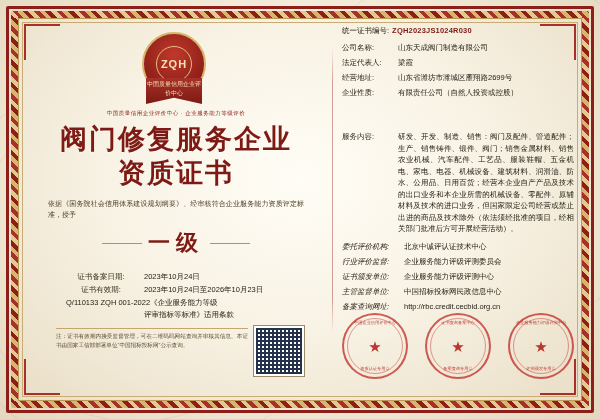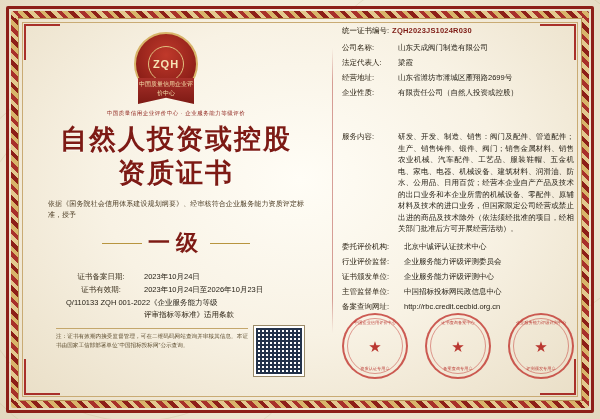--- a/index.html
+++ b/index.html
@@ -46,21 +46,21 @@
   .content{position:absolute;left:26px;top:26px;right:26px;bottom:26px;}
 
   
   .divider{
     position:absolute;left:306px;top:22px;bottom:60px;width:1px;
     background:linear-gradient(to bottom,rgba(168,48,42,0) 0%,rgba(168,48,42,.45) 12%,rgba(168,48,42,.45) 88%,rgba(168,48,42,0) 100%);
   }
 
   
   .left{position:absolute;left:0;top:0;width:300px;height:100%;}
-  .badge{position:absolute;left:108px;top:6px;width:64px;height:74px;}
+  .badge{position:absolute;left:116px;top:6px;width:64px;height:74px;}
   .badge .shield{
     position:absolute;left:0;top:0;width:64px;height:64px;border-radius:50%;
     background:radial-gradient(circle at 50% 35%,#c0392b,#8d1f18 70%);
     border:2px solid #d8b56a;box-sizing:border-box;
     display:flex;align-items:center;justify-content:center;
   }
   .badge .zqh{
     color:#f6e3b5;font-size:11px;font-weight:bold;letter-spacing:1px;
     border:1px solid #e0c07f;border-radius:50%;width:34px;height:34px;
     display:flex;align-items:center;justify-content:center;
@@ -125,21 +125,21 @@
   }
   .code-row .k{color:#2d2415;white-space:nowrap;}
   .code-row .v{color:#7d1a14;font-weight:bold;padding-left:3px;letter-spacing:.2px;}
   .f-row{display:flex;font-size:7.5px;line-height:12px;margin-bottom:3px;}
   .f-row .k{width:56px;color:#2d2415;flex:none;}
   .f-row .v{flex:1;color:#1f1a10;}
   .f-block{font-size:7.5px;line-height:11.5px;margin-bottom:4px;margin-top:32px;}
   .f-block .k{float:left;width:56px;color:#2d2415;}
   .f-block .v{margin-left:56px;color:#1f1a10;text-align:justify;}
   .assess{margin-top:6px;}
-  .assess .f-row .k{width:62px;}
+  .assess .f-row .k{width:62px;font-style:italic;}
   .stamps{position:absolute;left:0;bottom:14px;width:232px;display:flex;justify-content:space-between;}
   .stamp{
     width:62px;height:62px;border-radius:50%;
     border:2px solid rgba(190,40,35,.75);
     display:flex;align-items:center;justify-content:center;
     color:rgba(180,35,30,.85);font-size:5px;text-align:center;
     position:relative;background:rgba(255,255,255,0.02);
   }
   .stamp .star{
     position:absolute;left:50%;top:50%;transform:translate(-50%,-50%);
@@ -179,21 +179,21 @@
       <div class="badge">
         <div class="shield">
           <div class="zqh">ZQH</div>
         </div>
         <div class="ribbon">中国质量信用企业评价中心</div>
       </div>
 
       <div class="org-line">中国质量信用企业评价中心 · 企业服务能力等级评价</div>
 
       <div class="title">
-        <div>自然人投资或控股</div>
+        <div>阀门修复服务企业</div>
         <div>资质证书</div>
       </div>
 
       <div class="desc">依据《国务院社会信用体系建设规划纲要》、经审核符合企业服务能力资质评定标准，授予</div>
 
       <div class="grade-wrap">
         <span class="grade-band">
           <span class="grade">一级</span>
         </span>
       </div>

